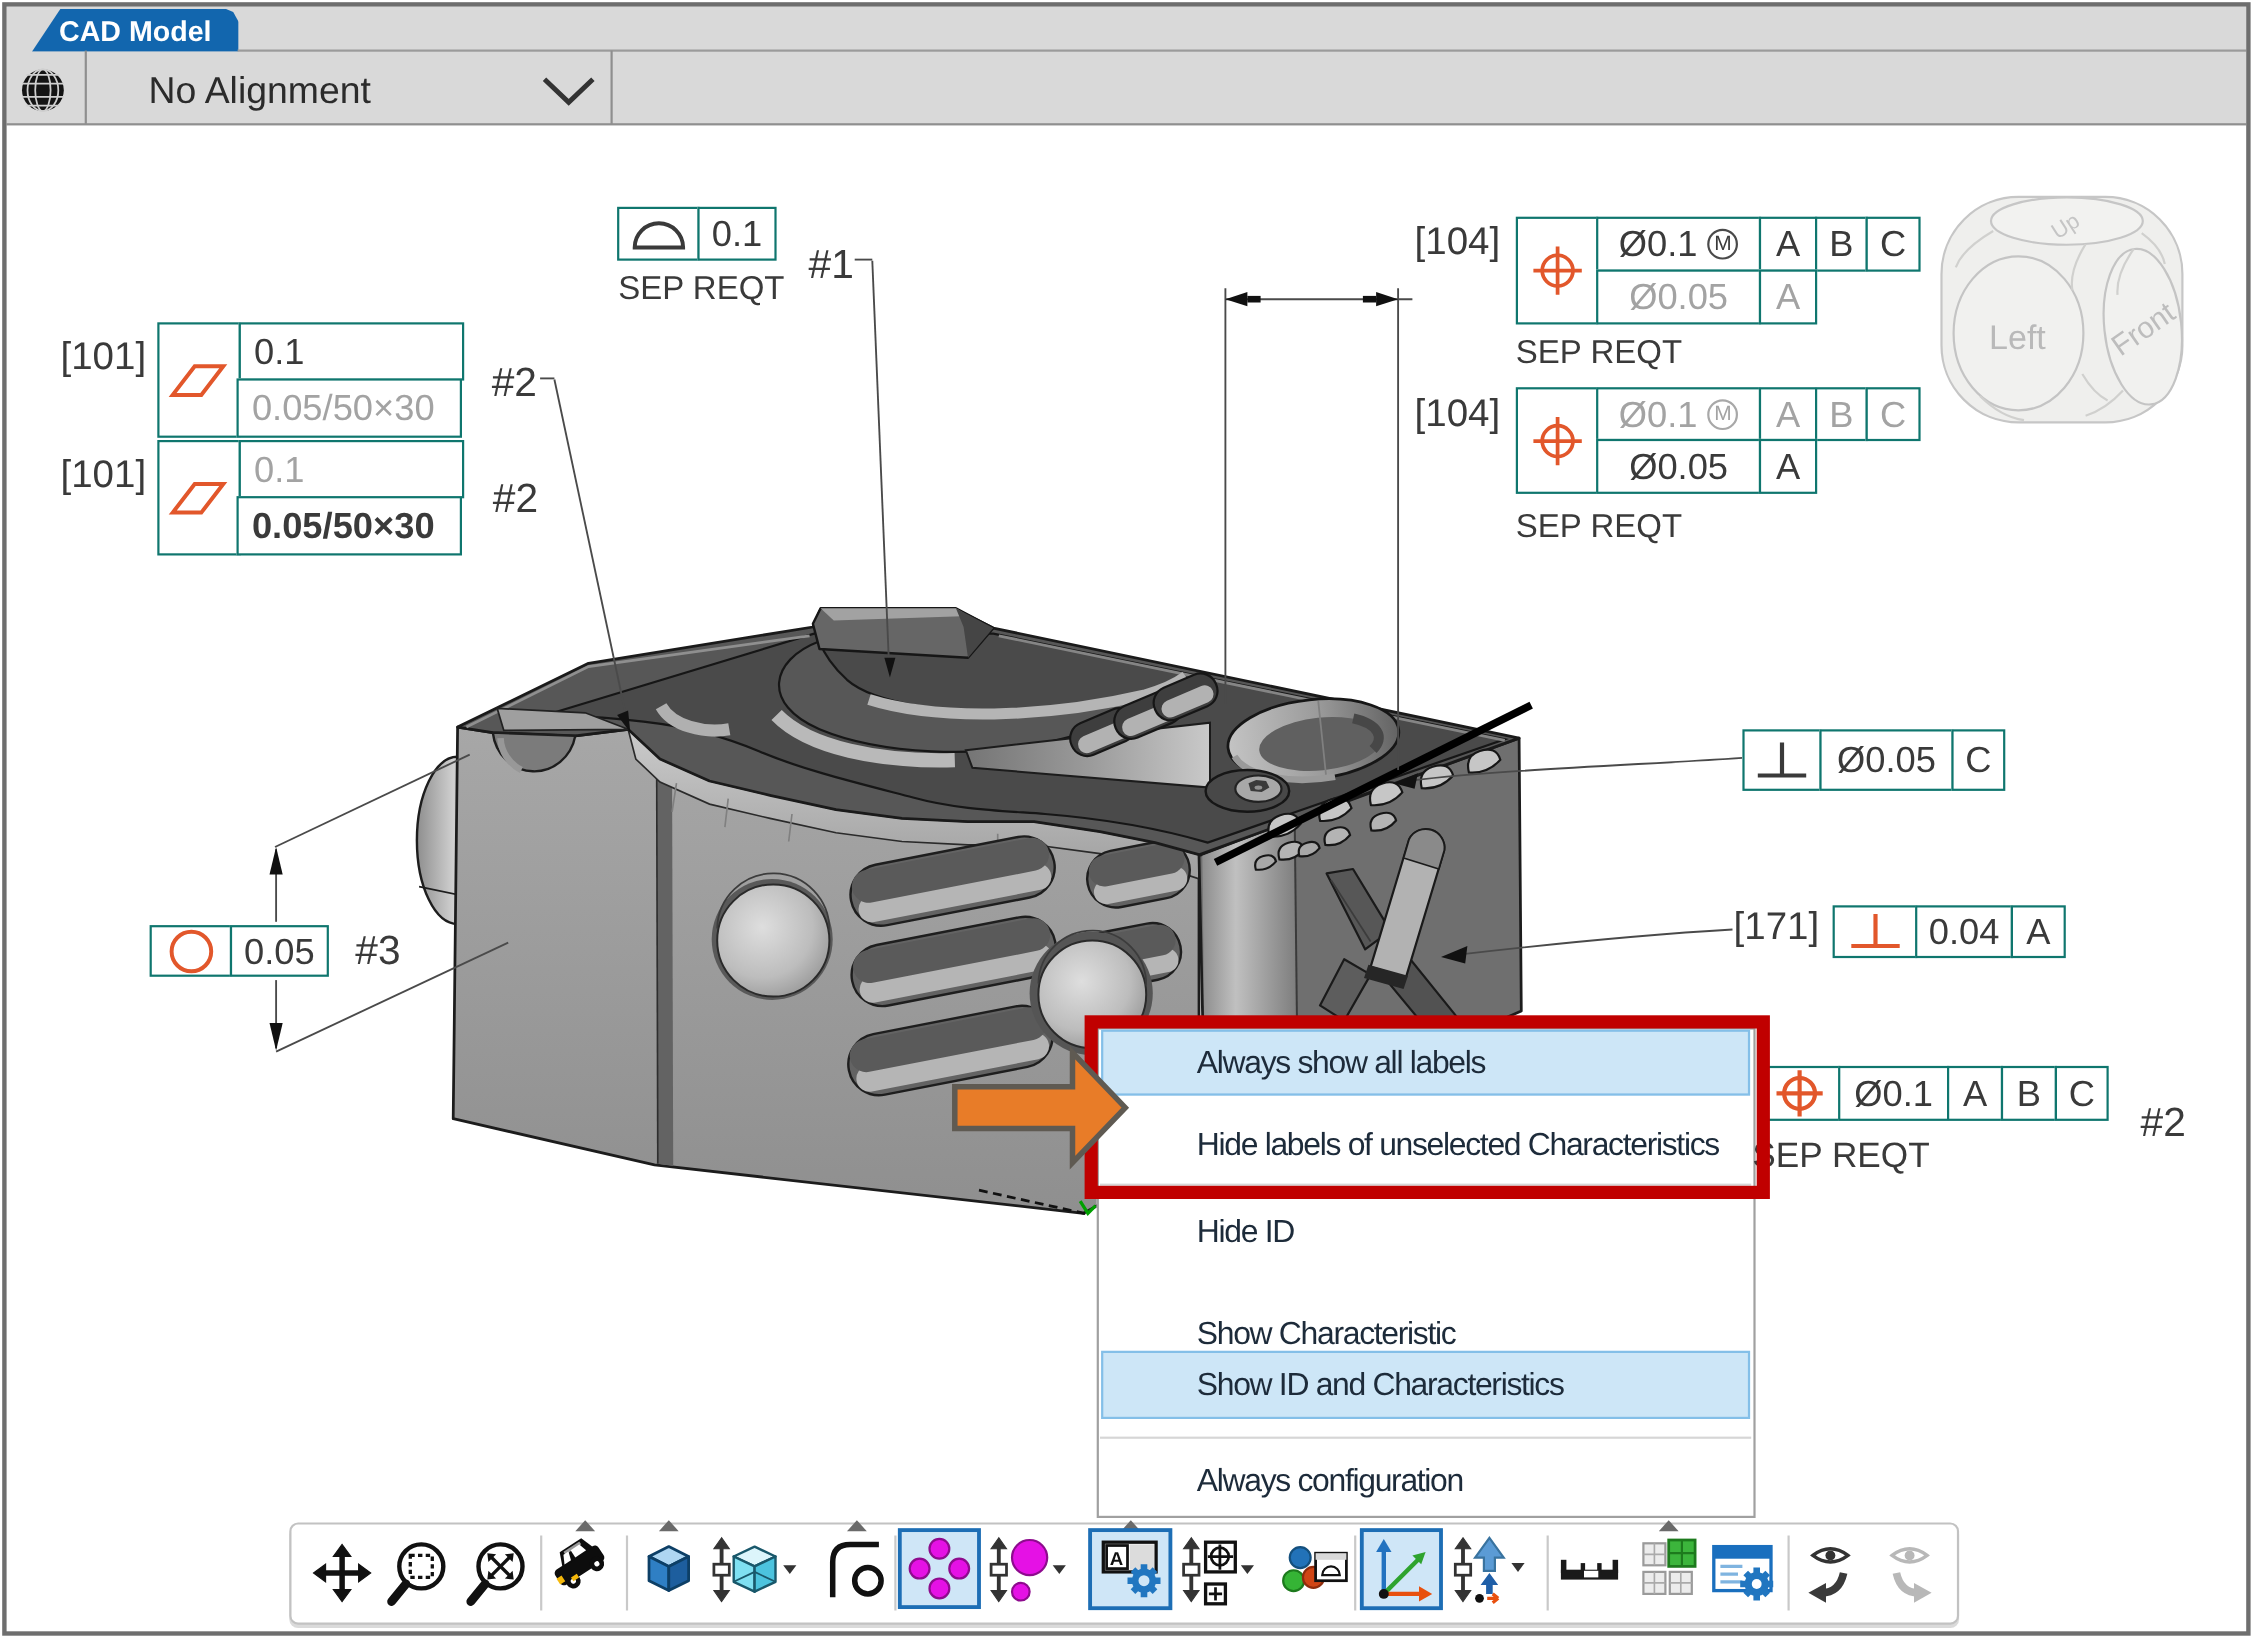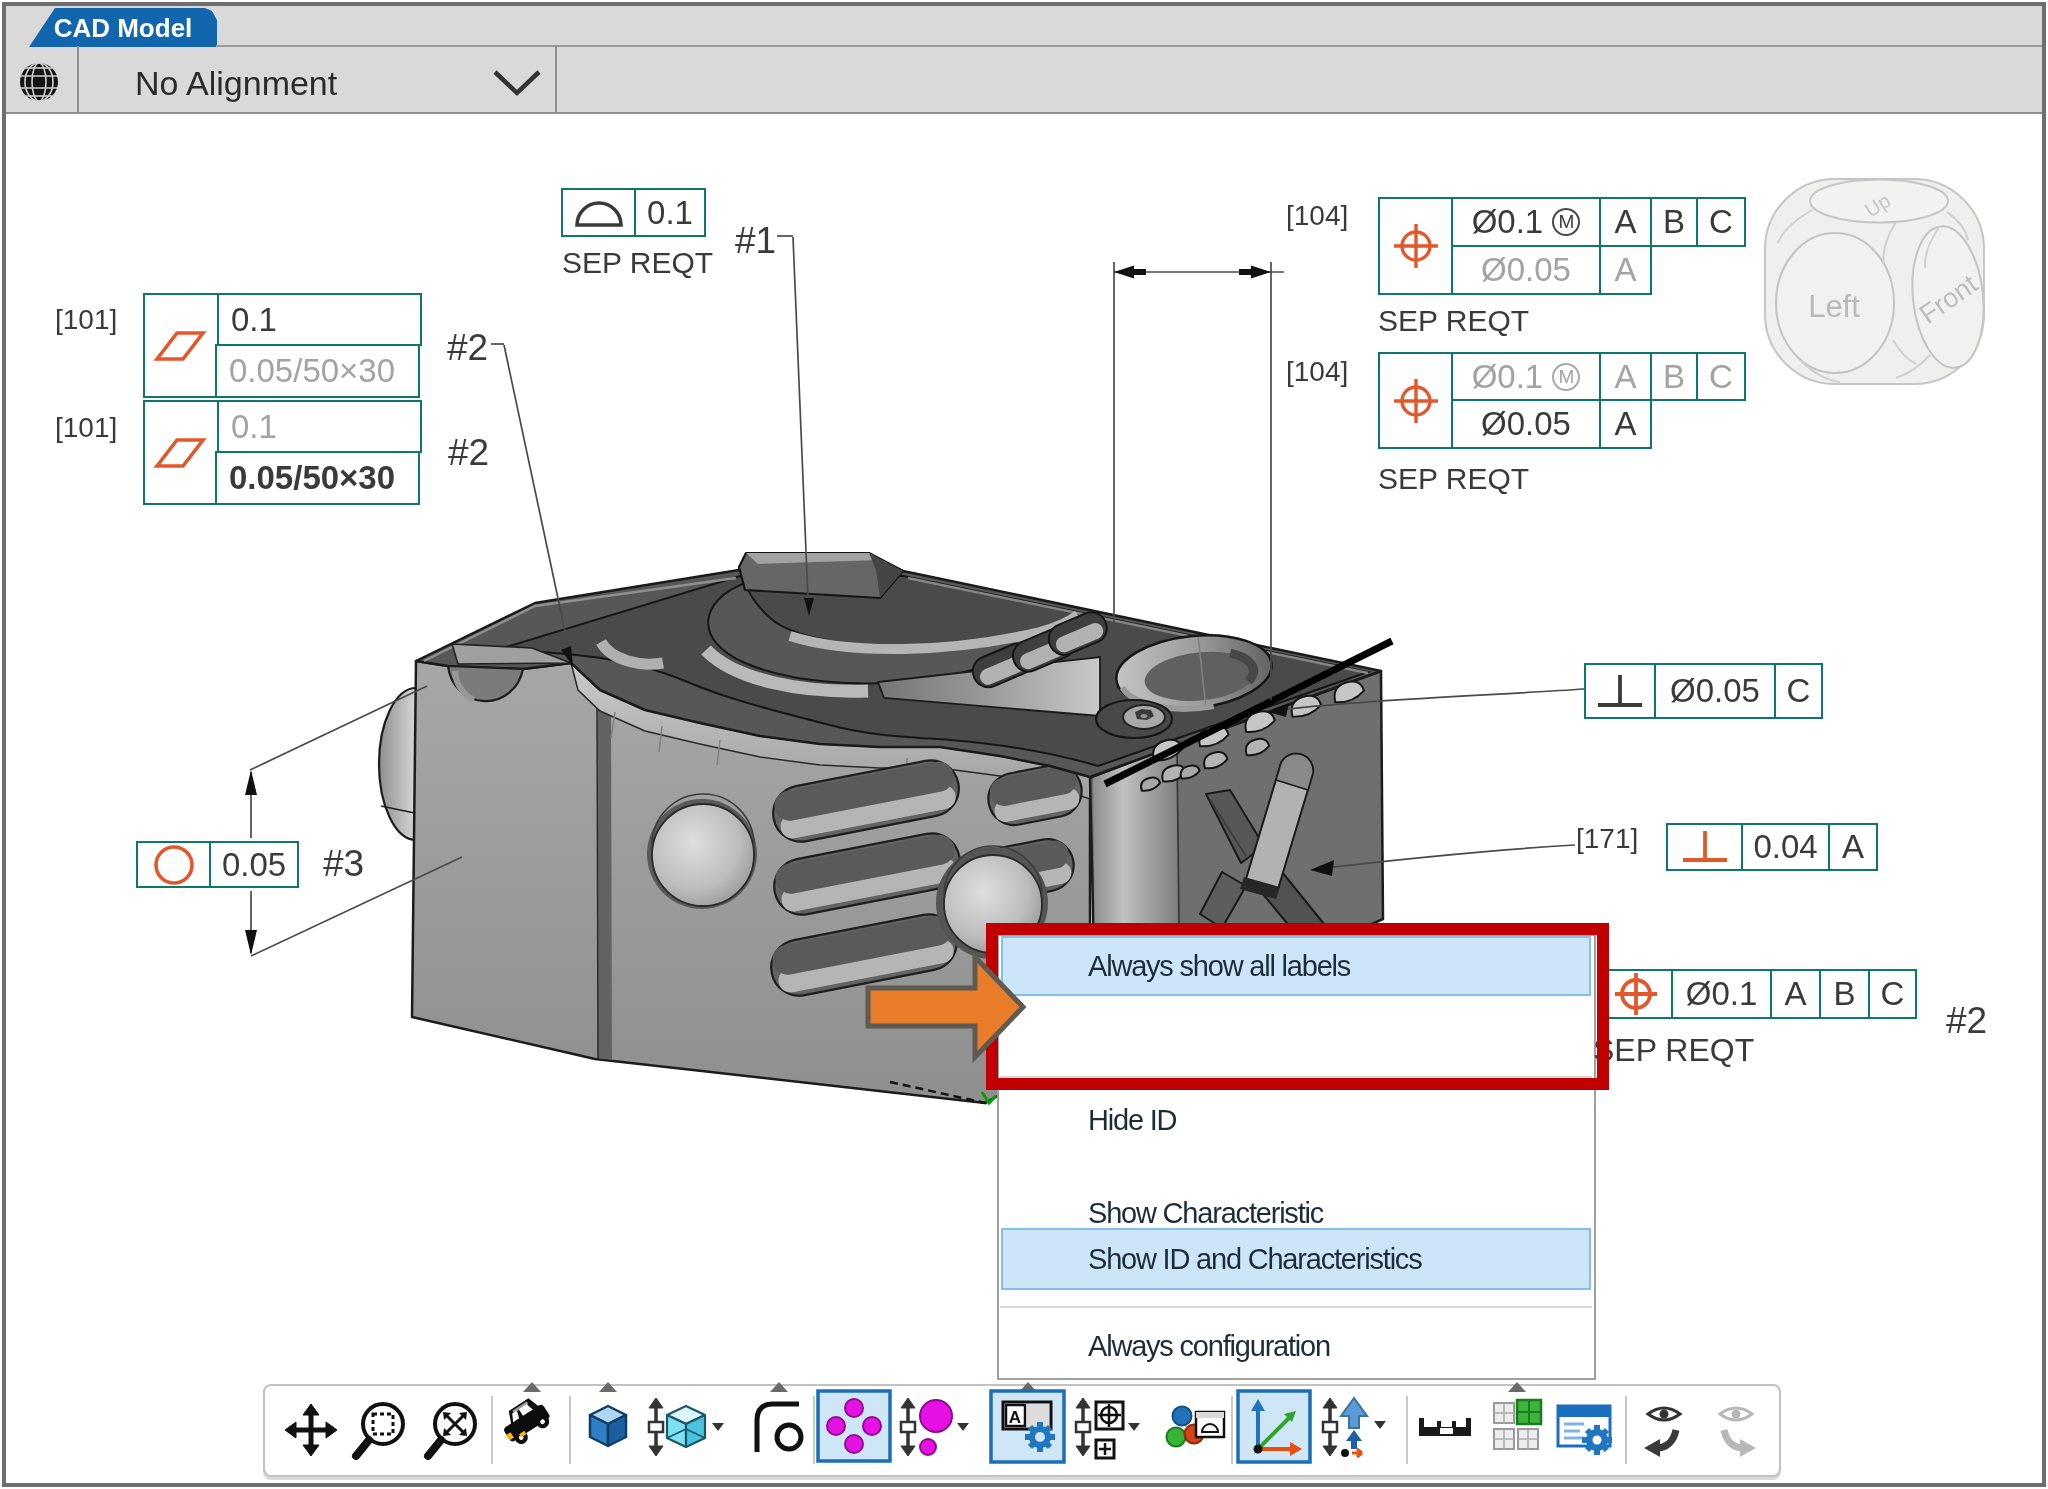--- a/index.html
+++ b/index.html
@@ -20,21 +20,21 @@
   
   #canvas { left:6px; top:114px; width:2036px; height:1369px; background:#ffffff; }
   
   #frame { left:2px; top:2px; width:2044px; height:1485px; border:4px solid #6e6e6e; z-index:50; pointer-events:none; }
   
   .fcf { position:absolute; display:flex; background:#fff; z-index:10; }
   .fcf .cell { border:2px solid #0f766e; display:flex; align-items:center; justify-content:center;
                font-size:33px; color:#3a3a3a; background:#fff; }
   .fcf .cell + .cell { margin-left:-2px; }
   .gray { color:#a3a3a3 !important; }
-  .lbl { position:absolute; font-size:28px; color:#3a3a3a; z-index:10; white-space:nowrap; }
+  .lbl { position:absolute; font-size:35px; color:#3a3a3a; z-index:10; white-space:nowrap; }
   .hash { position:absolute; font-size:37px; color:#3a3a3a; z-index:10; }
   
   #menu { left:997px; top:934px; width:599px; height:446px; background:#fff; border:2px solid #a0a0a0; z-index:20; }
   .mi { position:absolute; left:1088px; font-size:29px; letter-spacing:-1.2px; color:#1d2b3a; z-index:22; white-space:nowrap; line-height:30px; }
   .hl { position:absolute; left:1001px; width:590px; background:#cde6f7; border:2px solid #84bfe8; z-index:21; }
   .msep { position:absolute; left:1000px; width:592px; height:2px; background:#d6d6d6; z-index:21; }
   
   #redbox { left:986px; top:923px; width:623px; height:167px; border:12px solid #c00000; z-index:30; }
   
   #tbar { left:263px; top:1384px; width:1518px; height:93px; background:#fff; border:2px solid #c2c2c2; border-radius:8px; z-index:40;
@@ -458,20 +458,21 @@
           <circle cx="24" cy="22" r="18" fill="none" stroke="#e2572b" stroke-width="3.6"></circle>
         </svg>
     </div>
     <div class="cell" style="width:90px; height:47px;">0.05</div>
   </div>
   <div class="hash" style="left:323px; top:843px;">#3</div>
 
   <div id="menu" class="abs"></div>
   <div class="hl" style="top:936px; height:60px;"></div>
   <div class="mi" style="top:951px;">Always show all labels</div>
+  <div class="mi" style="top:1026px;">Hide labels of unselected Characteristics</div>
   <div class="msep" style="top:1076px;"></div>
   <div class="mi" style="top:1105px;">Hide ID</div>
   <div class="mi" style="top:1198px;">Show Characteristic</div>
   <div class="hl" style="top:1228px; height:62px;"></div>
   <div class="mi" style="top:1244px;">Show ID and Characteristics</div>
   <div class="msep" style="top:1306px;"></div>
   <div class="mi" style="top:1331px;">Always configuration</div>
 
   <div id="redbox" class="abs"></div>
 

